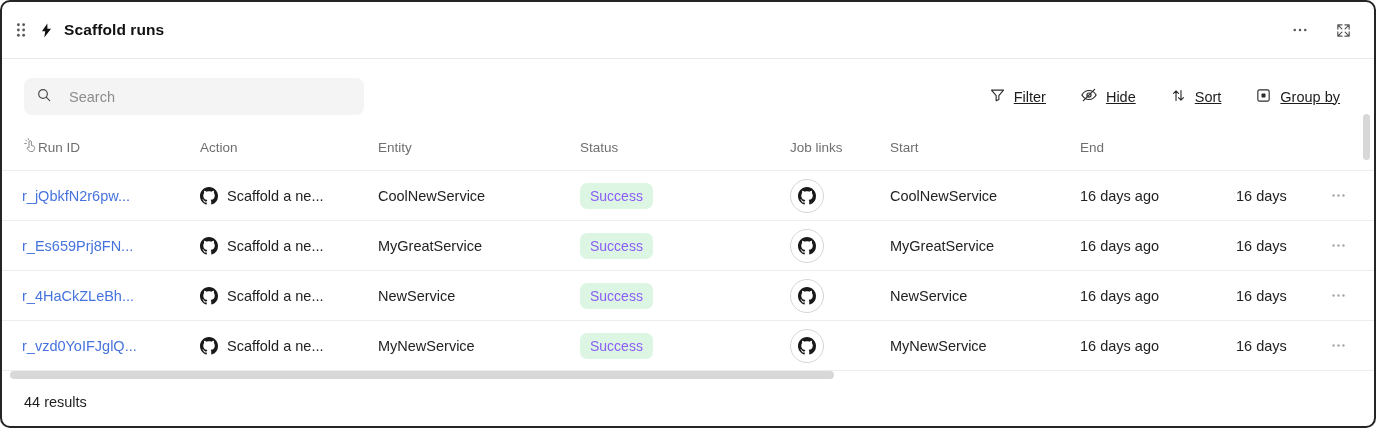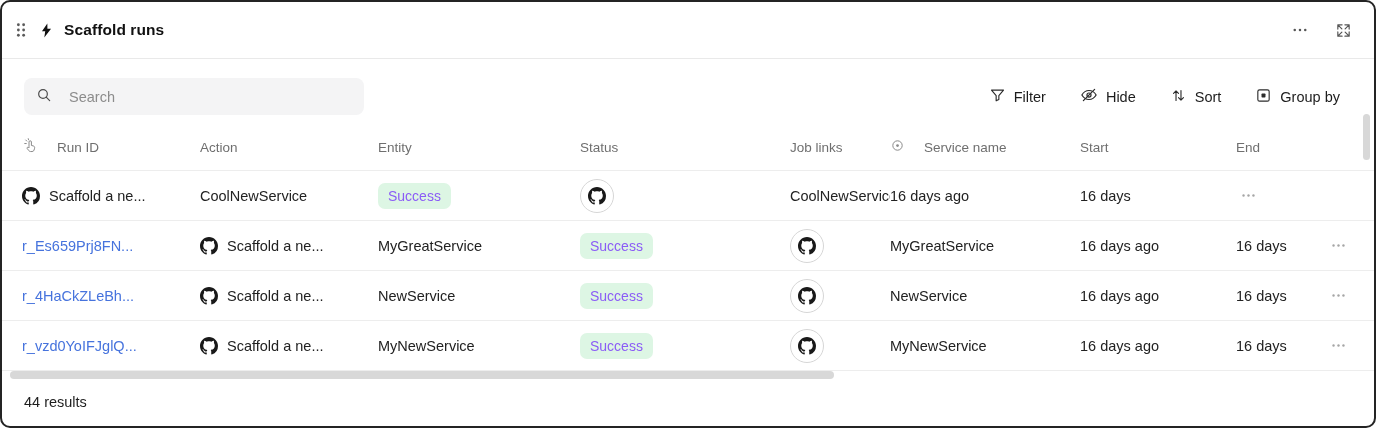--- a/index.html
+++ b/index.html
@@ -46,39 +46,39 @@
   .search-box input {
     border: none; outline: none; background: transparent;
     font-family: inherit; font-size: 14.5px; color: #333;
     margin-left: 15px; width: 100%;
   }
   .search-box input::placeholder { color: #8c8c8c; }
   .toolbar-actions { margin-left: auto; display: flex; align-items: center; gap: 34px; padding-right: 12px; }
   .tool-btn {
     background: none; border: none; padding: 0;
     display: flex; align-items: center; gap: 8px;
-    font-family: inherit; font-size: 14.5px; color: #1c1c1c; cursor: pointer;
+    font-family: inherit; font-size: 14.5px; color: #1c1c1c; cursor: pointer; text-decoration: underline;
   }
   .tool-btn svg { color: #2b2b2b; }
 
   
   .grid {
     display: grid;
     grid-template-columns: 178px 178px 202px 210px 100px 190px 156px 90px auto;
     align-items: center;
     padding-left: 20px;
   }
   .thead {
     height: 47px;
     margin-top: 9px;
     color: #6f6f6f;
     font-size: 13.5px;
     border-bottom: 1px solid #ededed;
   }
-  .th { display: flex; align-items: center; gap: 19px; cursor: pointer; }
+  .th { display: flex; align-items: center; gap: 0; cursor: pointer; }
   .th svg { color: #8a8a8a; flex: none; }
   .row { height: 50px; border-bottom: 1px solid #ededed; font-size: 14.5px; color: #222; }
   .cell { overflow: hidden; white-space: nowrap; padding-right: 14px; }
   .run-link { color: #4673dd; text-decoration: none; cursor: pointer; }
   .action-cell { display: flex; align-items: center; gap: 9px; }
   .gh-mark { display: flex; color: #191919; flex: none; }
   .badge {
     display: inline-block;
     background: #ddf6e4; color: #8b5cf6;
     font-size: 14px;
@@ -242,35 +242,30 @@
     <div class="th">
         <span>Entity</span>
       </div>
     <div class="th">
         <span>Status</span>
       </div>
     <div class="th">
         <span>Job links</span>
       </div>
     <div class="th">
-      <span><svg width="15" height="15">
-            <use href="#i-target"></use>
-          </svg></span>
-      <span>Service name</span>
-    </div>
-    <div class="th">
         <span>Start</span>
       </div>
     <div class="th">
         <span>End</span>
       </div>
     <div></div>
   </div>
 
   <div class="grid row">
+    <div class="cell"><a class="run-link">r_jQbkfN2r6pw...</a></div>
     <div class="cell action-cell">
       <span class="gh-mark">
           <svg width="18" height="18">
             <use href="#i-gh"></use>
           </svg>
         </span>
       <span>Scaffold a ne...</span>
     </div>
     <div class="cell">CoolNewService</div>
     <div class="cell"><span class="badge">Success</span></div>

